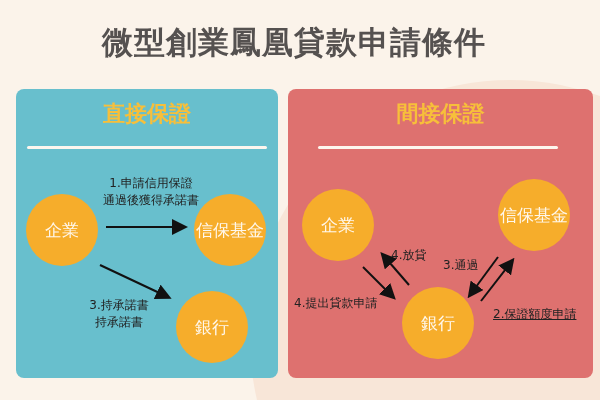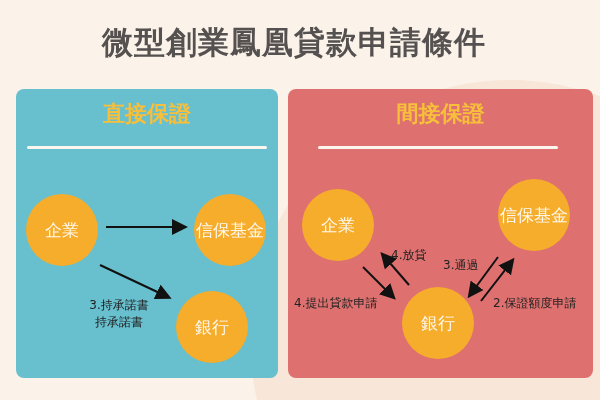--- a/index.html
+++ b/index.html
@@ -52,20 +52,24 @@
   <div class="circle" style="left:10px; top:105px; width:72px; height:72px;">
     <span>企業</span>
   </div>
   <div class="circle" style="left:178px; top:105px; width:72px; height:72px;">
     <span>信保基金</span>
   </div>
   <div class="circle" style="left:160px; top:202px; width:72px; height:72px;">
     <span>銀行</span>
   </div>
 
+  <div class="label" style="left:80px; top:86px; width:110px;">
+    <div>1.申請信用保證</div>
+    <div>通過後獲得承諾書</div>
+  </div>
   <div class="label" style="left:58px; top:208px; width:90px;">
     <div>3.持承諾書</div>
     <div>持承諾書</div>
   </div>
 
   <svg class="arrows" width="262" height="289">
     <defs>
       <marker id="ah1" markerWidth="8" markerHeight="8" refX="6" refY="4" orient="auto">
         <path d="M0,0 L8,4 L0,8 z" fill="#111"></path>
       </marker>
@@ -83,21 +87,21 @@
     <span>企業</span>
   </div>
   <div class="circle" style="left:210px; top:90px; width:72px; height:72px;">
     <span>信保基金</span>
   </div>
   <div class="circle" style="left:114px; top:198px; width:72px; height:72px;">
     <span>銀行</span>
   </div>
 
   <div class="label" style="left:6px; top:206px;">4.提出貸款申請</div>
-  <div class="label" style="left:205px; top:206px;">2.保證額度申請</div>
+  <div class="label" style="left:205px; top:217px;text-decoration:underline;">2.保證額度申請</div>
   <div class="label" style="left:155px; top:168px;">3.通過</div>
   <div class="label" style="left:103px; top:158px;">4.放貸</div>
 
   <svg class="arrows" width="297" height="289">
     <defs>
       <marker id="ah2" markerWidth="8" markerHeight="8" refX="6" refY="4" orient="auto">
         <path d="M0,0 L8,4 L0,8 z" fill="#111"></path>
       </marker>
     </defs>
     <line x1="75" y1="178" x2="105" y2="208" stroke="#111" stroke-width="2" marker-end="url(#ah2)"></line>

